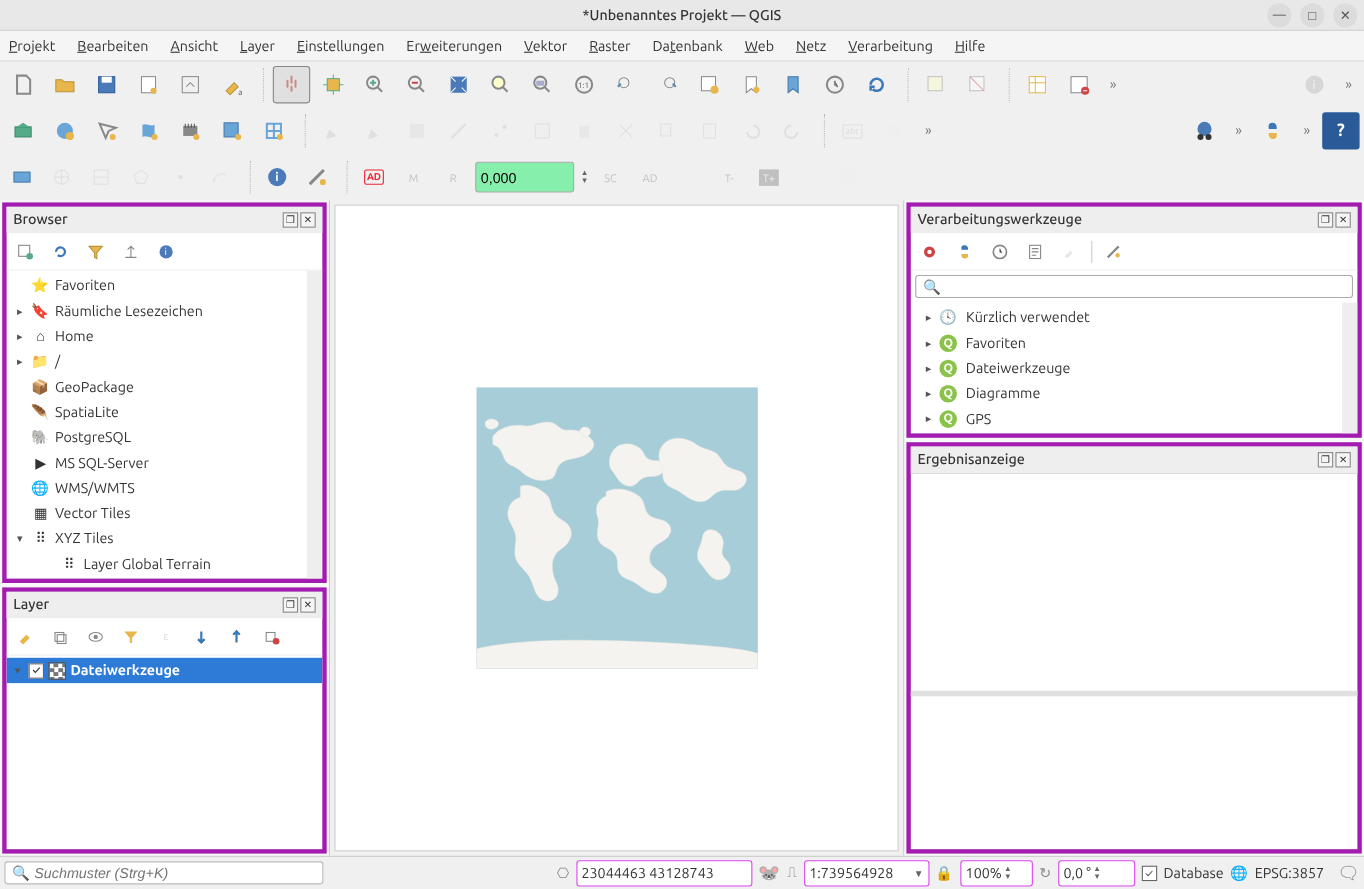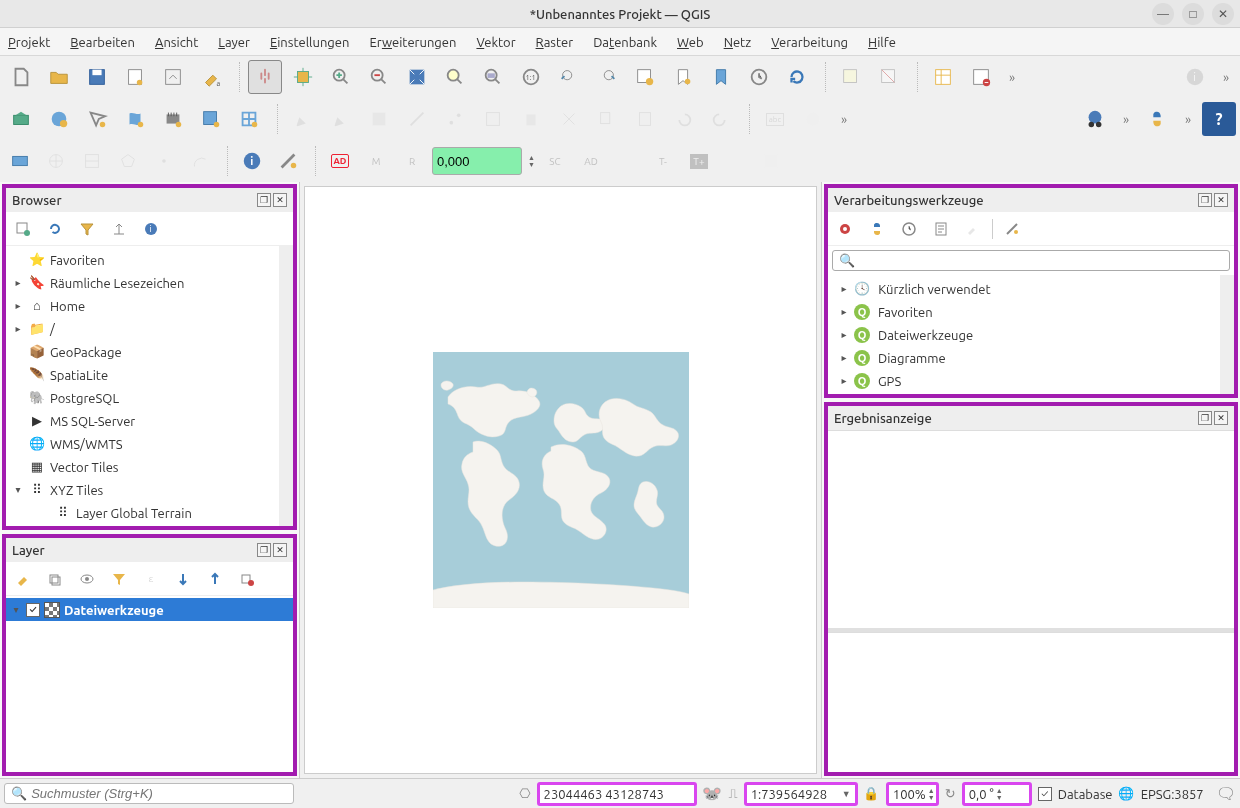--- a/index.html
+++ b/index.html
@@ -32,21 +32,21 @@
 .tree-item .exp { width: 12px; text-align: center; color: #555; font-size: 10px;}
 .tree-item.selected { background: #2d7bd6; color: #fff; }
 .layers-panel .tree-item { padding-left: 4px; }
 .scrollbar-v { width: 14px; background: #eee; }
 .search-row { display:flex; align-items:center; border:1px solid #aaa; border-radius:3px; margin:4px; padding:2px 6px; gap:6px; background:#fff;}
 .search-row input { border:none; outline:none; flex:1; font-size:14px;}
 .proc-tree .tree-item { padding-left: 10px; }
 .statusbar { height: 30px; background: #f0f0f0; border-top: 1px solid #ccc; display: flex; align-items: center; padding: 0 4px; gap: 6px; font-size: 13px; color:#333;}
 .status-search { flex: 0 0 290px; display:flex; align-items:center; gap:4px; border:1px solid #bbb; border-radius:3px; padding:2px 6px; background:#fff;}
 .status-search input { border:none; outline:none; flex:1; font-size:13px;font-style:italic; }
-.status-field { border:3px solid #d946ef; border-radius:3px; padding:2px 4px; background:#fff; height:24px; display:flex; align-items:center;}
+.status-field { border:1px solid #d946ef; border-radius:3px; padding:2px 4px; background:#fff; height:24px; display:flex; align-items:center;}
 .spinbtns { display:inline-flex; flex-direction:column; margin-left:2px; }
 .spinbtns span { font-size:7px; line-height:7px; color:#666; cursor:pointer; }
 .chk { width:14px; height:14px; border:1px solid #666; display:inline-flex; align-items:center; justify-content:center; font-size:10px; background:#fff; cursor:pointer;}
 .chk.checked::after { content:"✓"; color:#333;}
 .flex-spacer { flex:1; }
 .map-canvas { position:absolute; left:50%; top:50%; transform:translate(-50%,-50%); width:256px; height:256px; }
 svg.icon { width: 22px; height: 22px; }
 svg.icon-sm { width: 16px; height: 16px; }
 .dim { opacity: 0.45; }
 .badge { font-size:9px; font-weight:bold; border:1px solid; padding:1px 2px; border-radius:2px;}
@@ -760,21 +760,21 @@
   <div class="status-field" style="width:160px">
       <span>23044463 43128743</span>
     </div>
   <span style="font-size:16px;cursor:pointer">🐭</span>
   <span style="color:#888">⎍</span>
   <div class="status-field" style="width:114px">
       <span>1:739564928</span>
       <span style="margin-left:auto;color:#666;font-size:9px">▼</span>
     </div>
   <span style="color:#888">🔒</span>
-  <div class="status-field" style="width:53px">
+  <div class="status-field" style="width:66px">
       <span>100%</span>
       <div class="spinbtns">
         <span>▲</span>
         <span>▼</span>
       </div>
     </div>
   <span style="color:#888">↻</span>
   <div class="status-field" style="width:70px">
       <span>0,0 °</span>
       <div class="spinbtns">

